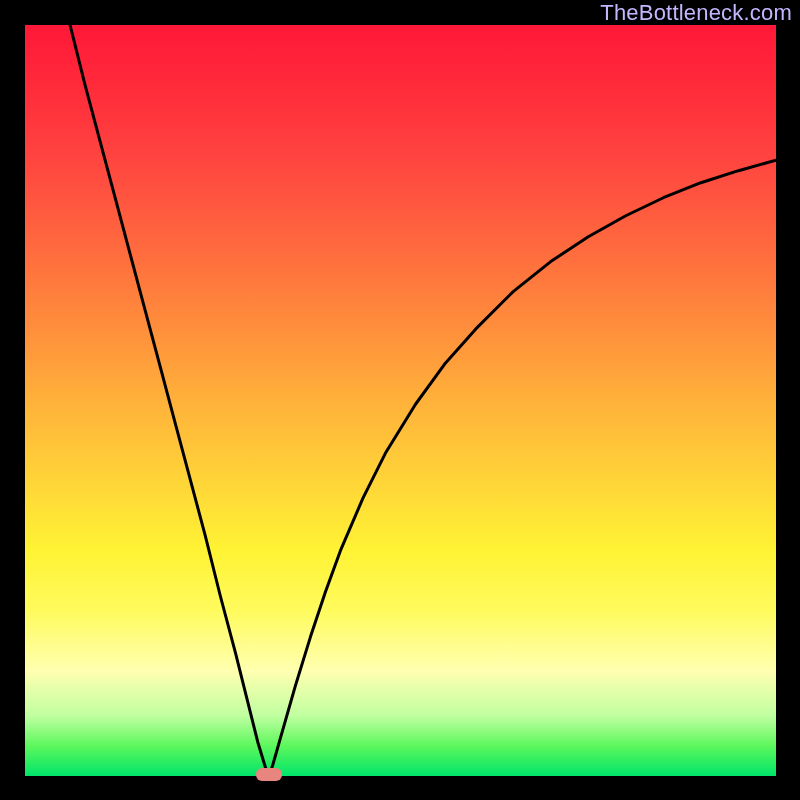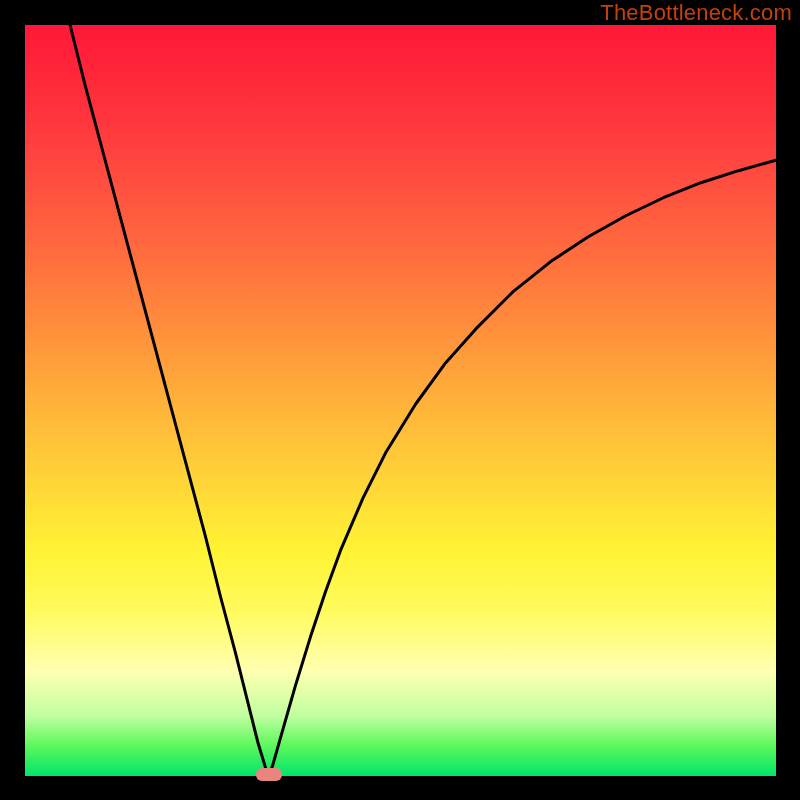--- a/index.html
+++ b/index.html
@@ -36,21 +36,21 @@
   }
   .marker {
     position: absolute;
     background: #e8857f;
     border-radius: 6px;
   }
   .watermark {
     position: absolute;
     top: 0px;
     right: 8px;
-    color: #c2410c;
+    color: #c4b5fd;
     font-family: Arial, Helvetica, sans-serif;
     font-size: 22px;
     font-weight: 500;
     letter-spacing: 0.2px;
   }
 </style>
 </head>
 <body>
 
 <div class="container">

